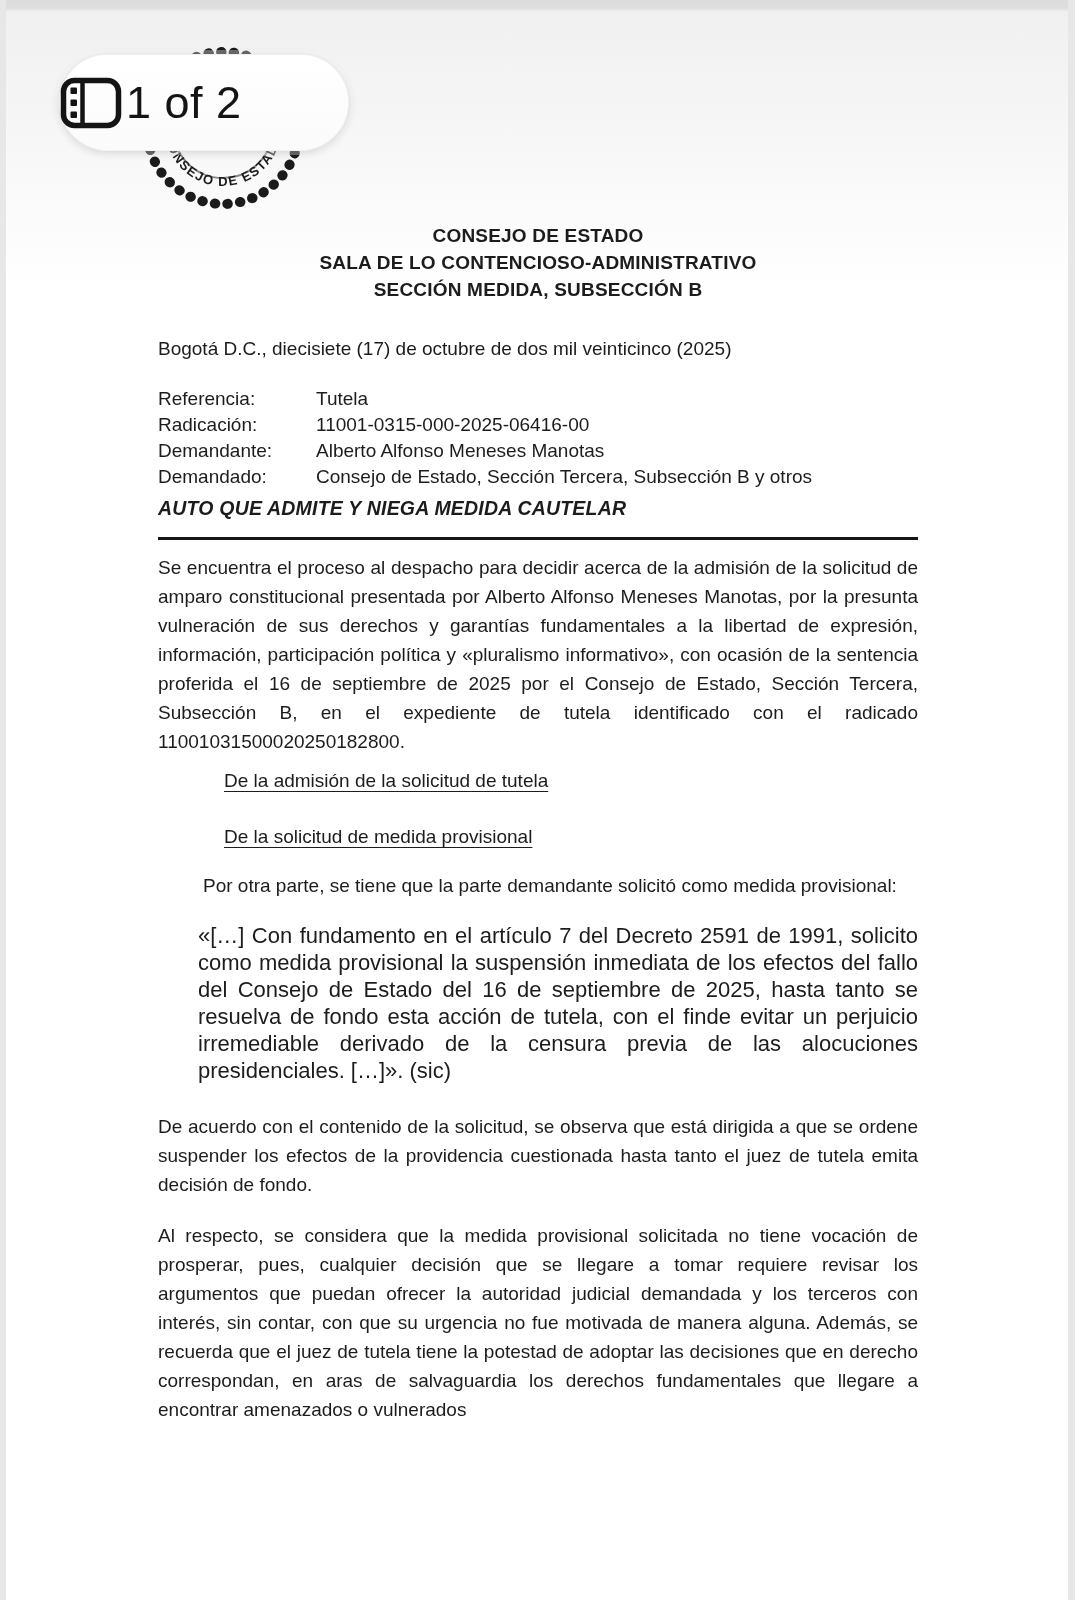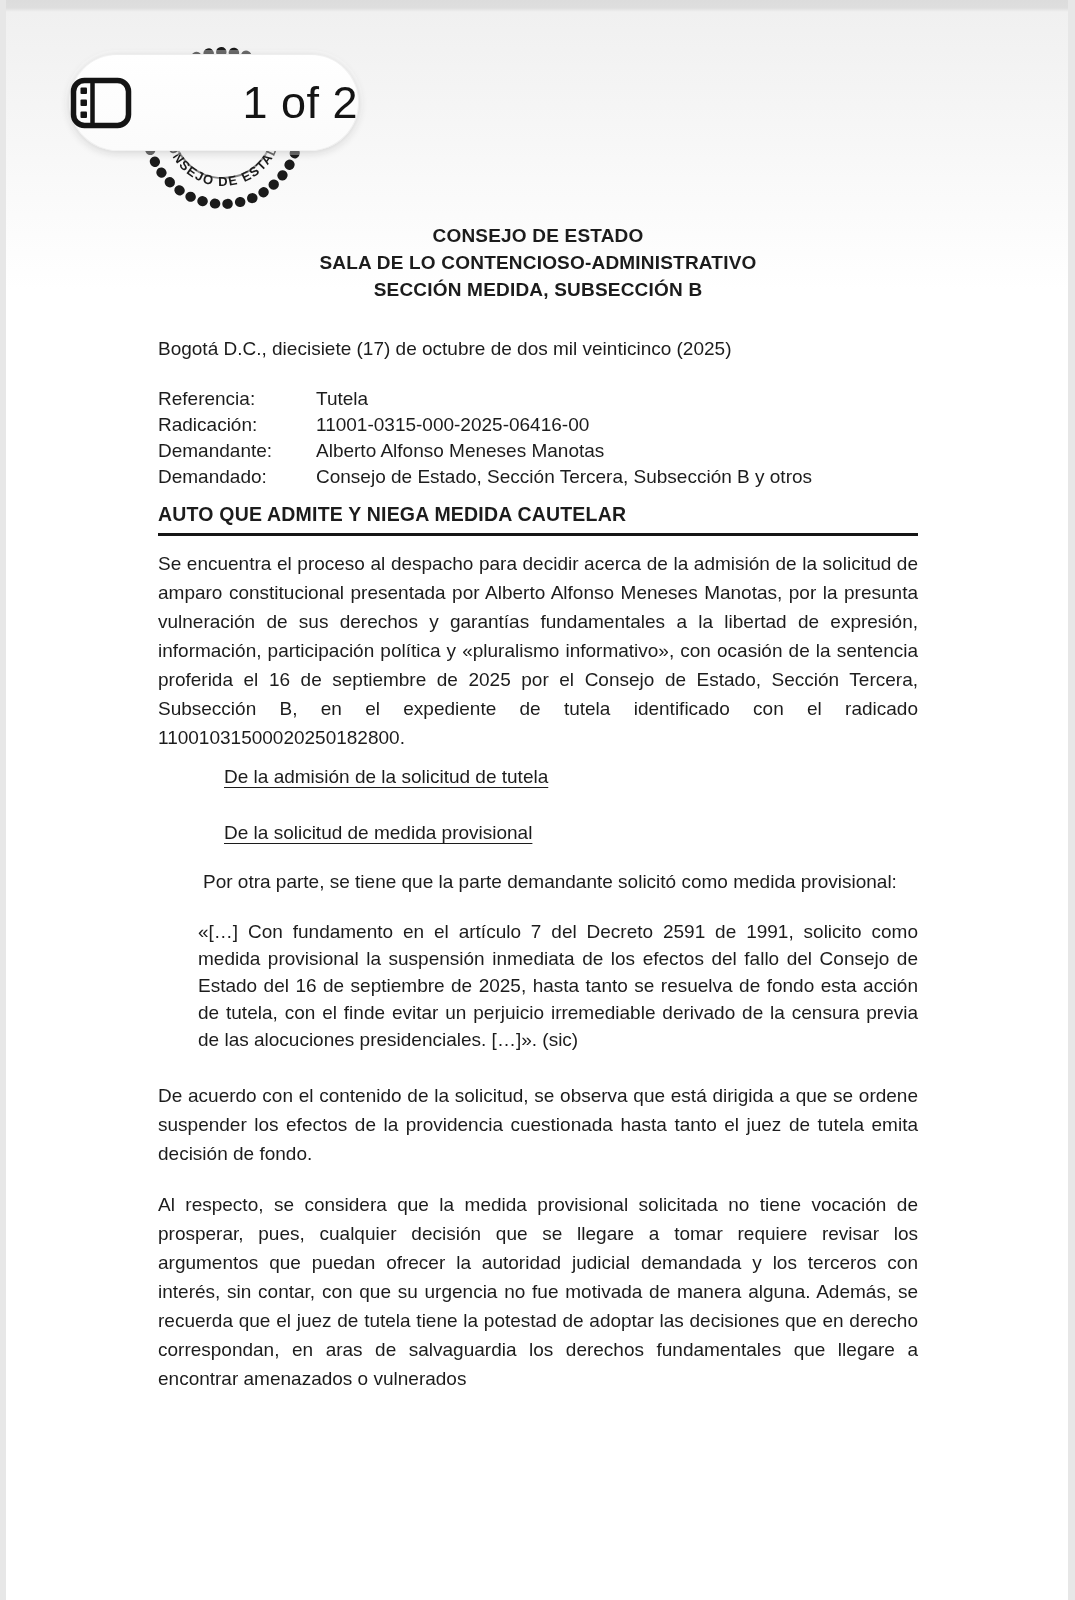--- a/index.html
+++ b/index.html
@@ -23,56 +23,56 @@
     pointer-events:none;
   }
 
   
   .seal {
     position:absolute; left:127px; top:38px; width:180px; height:180px;
   }
 
   
   .pill {
-    position:absolute; left:63px; top:54px; width:290px; height:97px;
+    position:absolute; left:53px; top:54px; width:290px; height:97px;
     background:linear-gradient(#ffffff, #fbfbfb);
     border:1px solid rgba(0,0,0,0.05);
     border-radius:49px;
     box-shadow:0 2px 8px rgba(0,0,0,0.16), 0 0 0 4px rgba(255,255,255,0.35);
-    display:flex; align-items:center; justify-content:space-between; gap:26px;
+    display:flex; align-items:center; justify-content:flex-start; gap:4px;
     cursor:pointer;
   }
   .pill-label {
     font-size:45px; color:#141414; letter-spacing:0.5px;
   }
 
   
   .doc {
     position:absolute; left:152px; top:222px; width:760px;
     font-size:19px; line-height:29px; color:#1c1c1c;
   }
   .doc-header { text-align:center; font-weight:bold; font-size:19px; line-height:27px; letter-spacing:0.2px; }
   .date-line { margin-top:34px; line-height:24px; }
   .refs { margin-top:25px; }
   .ref-row { display:flex; line-height:26px; }
   .ref-label { width:158px; flex:0 0 158px; }
   .ref-value { flex:1; }
   .main-heading {
-    margin-top:12px; font-weight:bold; font-size:19.5px; line-height:24px;
-    letter-spacing:0.2px; padding-bottom:7px; border-bottom:3px solid #161616;
+    margin-top:6px; font-weight:bold; font-size:19.5px; line-height:24px;
+    letter-spacing:0.2px; padding-bottom:17px; border-bottom:3px solid #161616;font-style:italic;
   }
   p.body-par { text-align:justify; }
   .p1 { margin-top:13px; }
   .subheading { margin-top:12px; margin-left:66px; text-decoration:underline; text-underline-offset:4px; line-height:26px; }
   .p2 { margin-top:16px; }
   .sub2 { margin-top:30px; }
   .p3 { margin-top:21px;margin-left:45px; }
   .quote {
     margin-top:22px; margin-left:40px;
-    font-size:19px; line-height:27px; text-align:justify;
+    font-size:22px; line-height:27px; text-align:justify;
   }
   .p4 { margin-top:28px; }
   .p5 { margin-top:22px; }
 </style>
 </head>
 <body>
 
 <div class="page">
 
   <svg class="seal" viewBox="0 0 180 180" aria-hidden="true">

